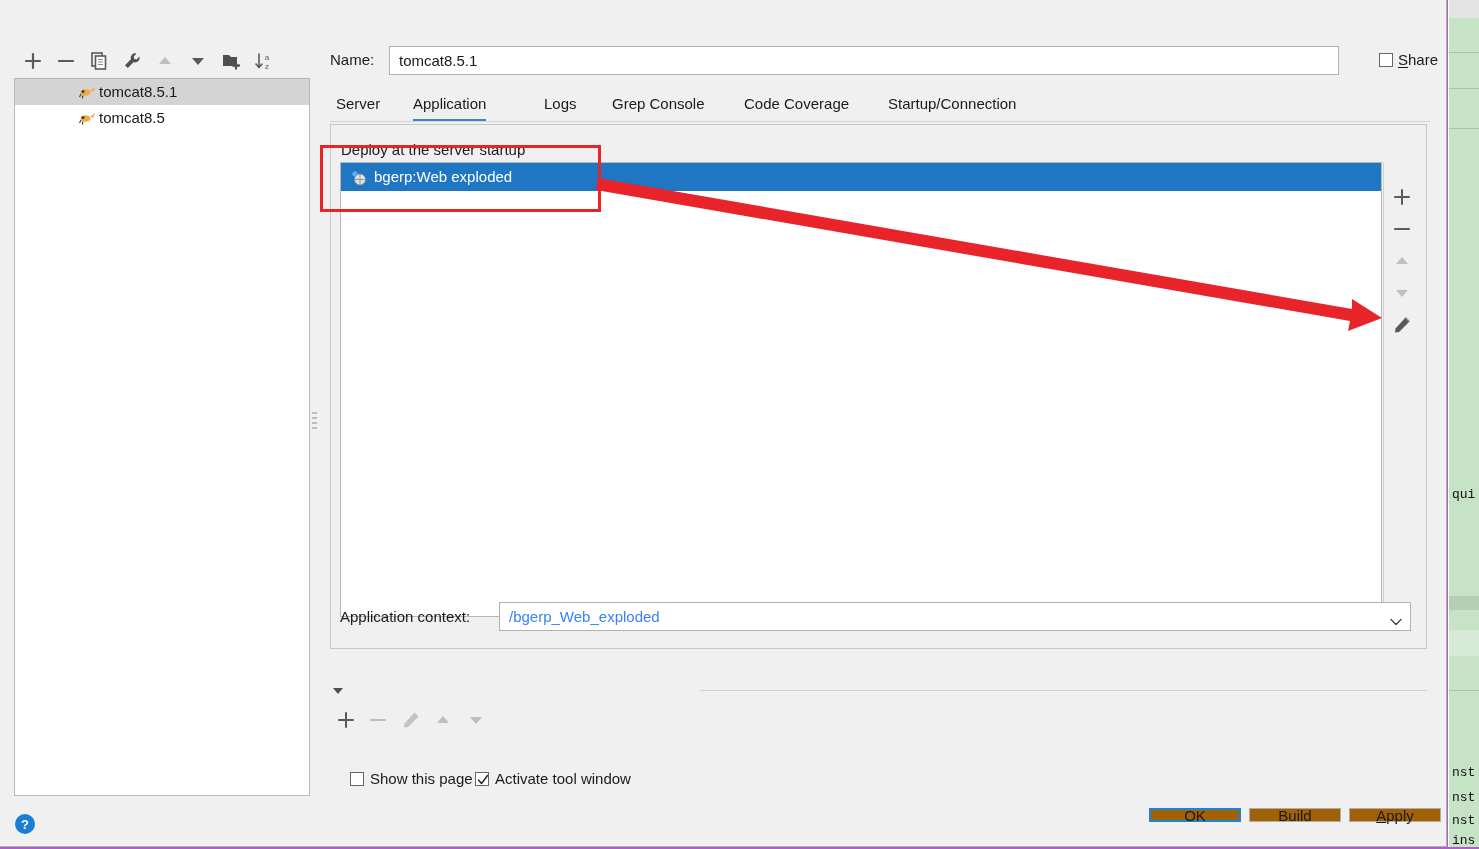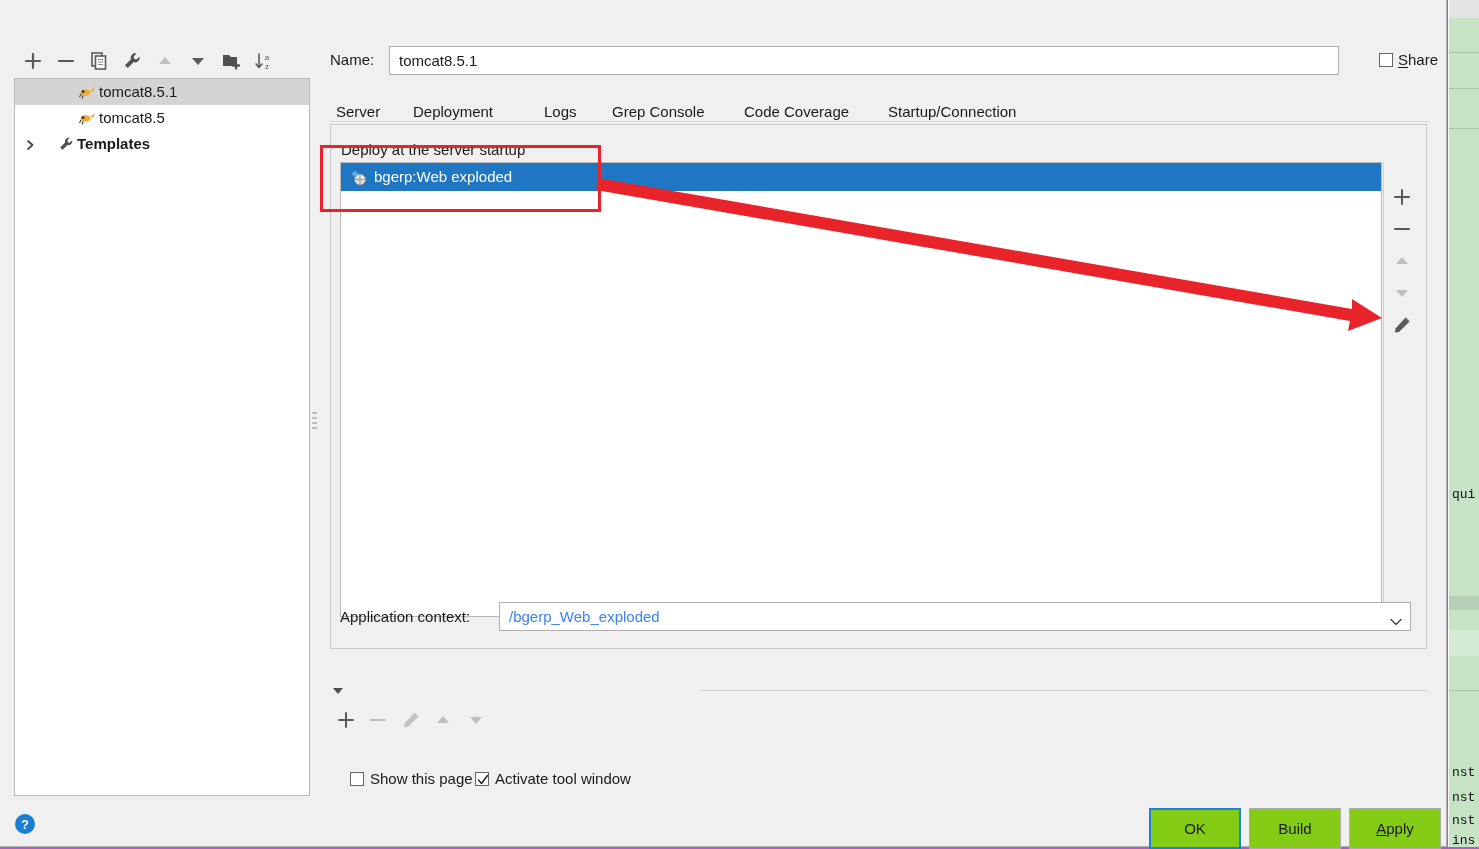--- a/index.html
+++ b/index.html
@@ -145,21 +145,21 @@
   }
   #share-box {
     display: inline-block; width: 14px; height: 14px;
     border: 1px solid #666; background: #fff;
     vertical-align: -2px; margin-right: 5px;
   }
   #share-label u { text-underline-offset: 2px; }
 
   
   #tabs {
-    position: absolute; left: 330px; top: 88px; width: 1100px; height: 34px; margin-top: 8px;
+    position: absolute; left: 330px; top: 88px; width: 1100px; height: 34px;
   }
   .tab {
     position: absolute; top: 0; height: 34px; line-height: 31px;
     font-size: 15px; white-space: nowrap; cursor: pointer;
   }
   .tab.active::after {
     content: ""; position: absolute; left: 0; bottom: 0;
     width: 100%; height: 3px; background: #3d84c6;
   }
   #tabs-divider {
@@ -251,22 +251,22 @@
     vertical-align: -2px; margin-right: 6px;
   }
   .chk-box svg { position: absolute; left: 1px; top: 1px; }
 
   
   #help-btn {
     position: absolute; left: 14px; top: 813px; width: 22px; height: 22px;
     cursor: pointer;
   }
   .dlg-btn {
-    position: absolute; top: 808px; height: 41px;
-    background: #84cc16; border: 1px solid #adadad;
+    position: absolute; top: 808px; height: 14px;
+    background: #a16207; border: 1px solid #adadad;
     font-family: "Liberation Sans", sans-serif; font-size: 15px; color: #1a1a1a;
     cursor: pointer;
     display: flex; align-items: center; justify-content: center;
   }
   #ok-btn { left: 1149px; width: 92px; border: 2px solid #1a85d6; }
   #cancel-btn { left: 1249px; width: 92px; }
   #apply-btn { left: 1349px; width: 92px; }
 
   
   #annot { position: absolute; left: 0; top: 0; width: 1479px; height: 849px; pointer-events: none; }
@@ -368,52 +368,39 @@
         <svg class="cat" width="18" height="18" viewBox="0 0 18 18">
           <ellipse cx="6.5" cy="9.5" rx="5" ry="3.2" fill="#f0a93b"></ellipse>
           <path d="M11 8 l5 -4 l-1.5 4.5 z" fill="#f0a93b"></path>
           <circle cx="4" cy="8.5" r="1.5" fill="#3a3a3a"></circle>
           <path d="M2 11 l-1.5 3 M4 12.5 l-0.8 3" stroke="#3a3a3a" stroke-width="1.1"></path>
         </svg>
       </span>
       <span class="tree-label">tomcat8.5</span>
     </div>
 
-    <div class="tree-row row-root">
-      <span class="tree-arrow">
-        <svg width="12" height="12" viewBox="0 0 12 12">
-            <path d="M4 2 L8.5 6 L4 10" stroke="#444" stroke-width="1.7" fill="none" stroke-linecap="round" stroke-linejoin="round"></path>
-          </svg>
-      </span>
-      <span class="tree-icon">
-        <svg width="18" height="18" viewBox="0 0 22 22">
-          <path d="M15.5 3.5 a4.5 4.5 0 0 0 -5.6 5.8 L4 15.2 l2.8 2.8 l5.9 -5.9 a4.5 4.5 0 0 0 5.8 -5.6 l-2.9 2.9 l-2.4 -0.5 l-0.5 -2.4 z" fill="#4f4f4f"></path>
-        </svg>
-      </span>
-      <span class="tree-label">Templates</span>
-    </div>
   </div>
 
   <div id="splitter"></div>
   <div id="splitter-handle">
     <span class="sp-dot" style="top:0"></span>
     <span class="sp-dot" style="top:5px"></span>
     <span class="sp-dot" style="top:10px"></span>
     <span class="sp-dot" style="top:15px"></span>
   </div>
 
   <div id="name-label">Name:</div>
   <input id="name-input" type="text" value="tomcat8.5.1" style="">
   <div id="share-wrap">
     <span id="share-box"></span><span id="share-label"><u>S</u>hare</span>
   </div>
 
   <div id="tabs">
     <div class="tab" style="left:6px">Server</div>
-    <div class="tab active" style="left:83px">Deployment</div>
+    <div class="tab active" style="left:83px">Application</div>
     <div class="tab" style="left:214px">Logs</div>
     <div class="tab" style="left:282px">Grep Console</div>
     <div class="tab" style="left:414px">Code Coverage</div>
     <div class="tab" style="left:558px">Startup/Connection</div>
   </div>
   <div id="tabs-divider"></div>
 
   <div id="dep-panel">
     <div id="dep-caption">Deploy at the server startup</div>
 

